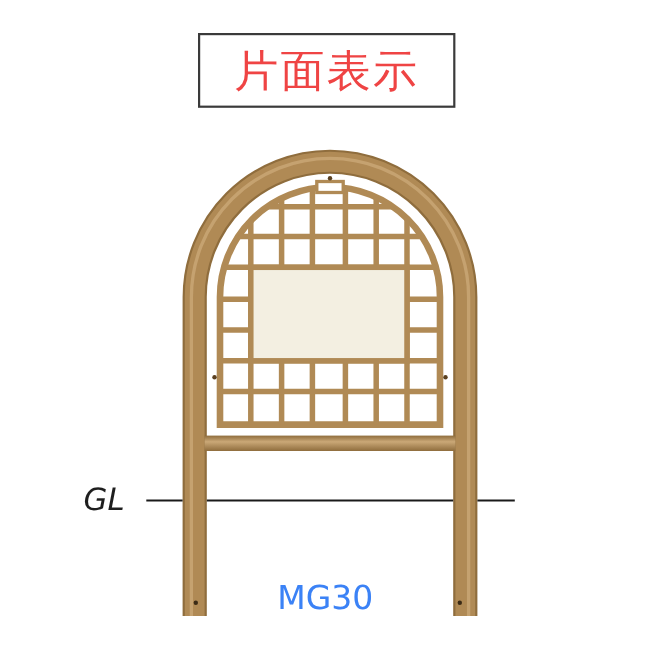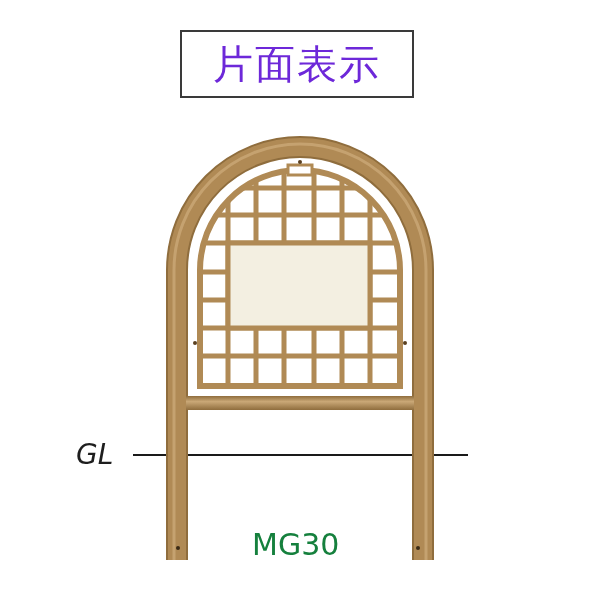--- a/index.html
+++ b/index.html
@@ -1,24 +1,24 @@
 <!DOCTYPE html>
 <html><head>
 <meta charset="utf-8">
 <style>
   html, body { margin: 0; padding: 0; background: #ffffff; }
   body { width: 600px; height: 600px; position: relative; overflow: hidden; font-family: "DejaVu Sans", sans-serif; }
   .title-box {
     position: absolute; left: 180px; top: 30px; width: 234px; height: 68px;
     border: 2px solid #3a3a3a; box-sizing: border-box;
     display: flex; align-items: center; justify-content: center;
-    font-size: 40px; color: #6d28d9; letter-spacing: 2px;
+    font-size: 40px; color: #ef4444; letter-spacing: 2px;
   }
   .gl-label { position: absolute; left: 76px; top: 438px; font-size: 28px; color: #1e1e1e; font-family: "DejaVu Sans", sans-serif; font-style: italic; }
-  .model-label { position: absolute; left: 252px; top: 527px; font-size: 30px; color: #15803d; font-family: "DejaVu Sans", sans-serif; }
+  .model-label { position: absolute; left: 252px; top: 527px; font-size: 30px; color: #3b82f6; font-family: "DejaVu Sans", sans-serif; }
   svg.drawing { position: absolute; left: 0; top: 0; }
 </style>
 </head>
 <body>
 
 <div class="title-box">
   <span>片面表示</span>
 </div>
 
 <svg class="drawing" width="600" height="600" viewBox="0 0 600 600">

